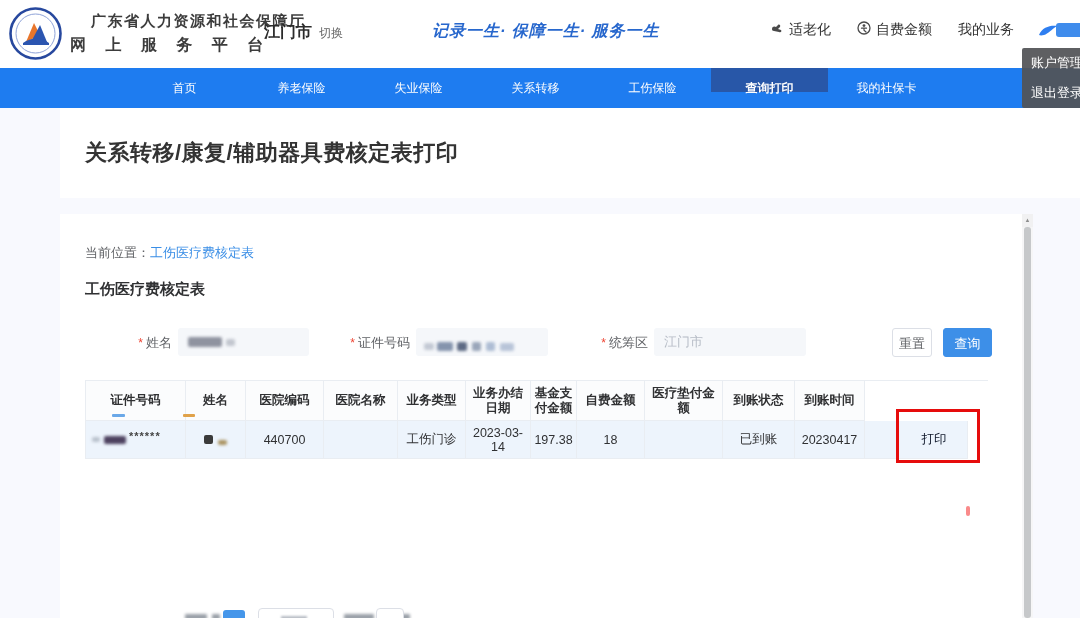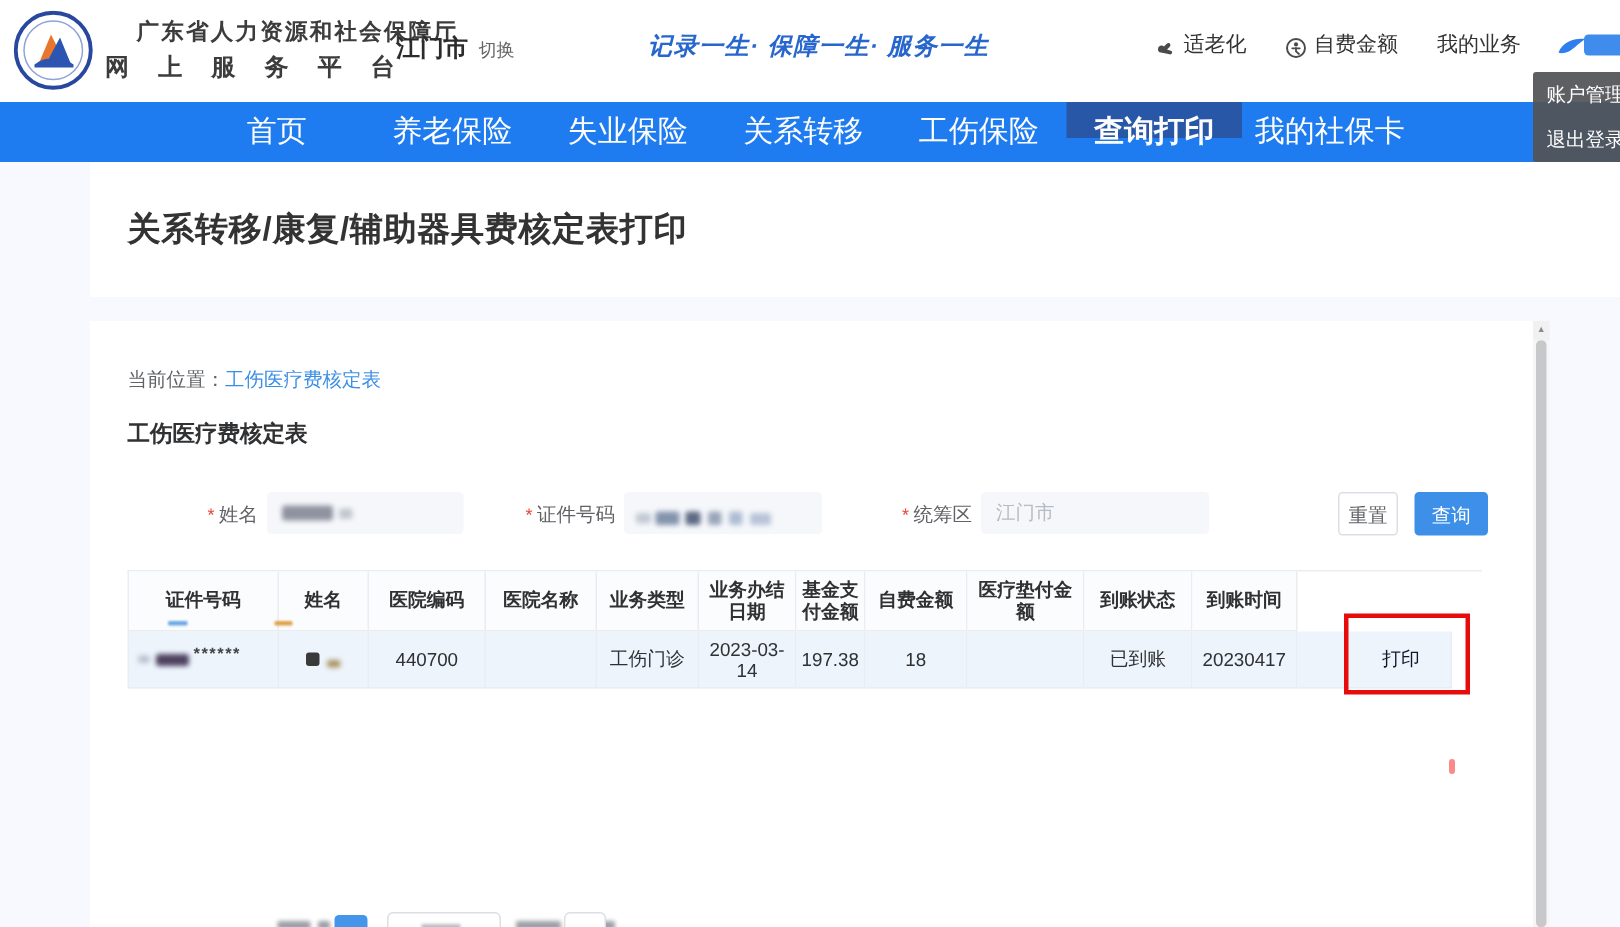--- a/index.html
+++ b/index.html
@@ -11,32 +11,32 @@
   .site-header { position:absolute; left:0; top:0; width:1080px; height:68px; background:#ffffff; z-index:5; }
   .logo { position:absolute; left:9px; top:7px; width:53px; height:53px; }
   .org { position:absolute; left:70px; top:12px; color:#3c3c3c; }
   .org-l1 { font-size:15px; font-weight:bold; letter-spacing:1.5px;margin-left:21px; }
   .org-l2 { font-size:16px; font-weight:bold; letter-spacing:7.5px; margin-top:4px; white-space:nowrap; }
   .city-wrap { position:absolute; left:264px; top:22px; white-space:nowrap; }
   .city { font-size:16px; font-weight:bold; color:#2b2b2b; }
   .city-switch { font-size:12px; color:#666; margin-left:7px; cursor:pointer; }
   .slogan { position:absolute; left:432px; top:21px; width:290px; font-size:16px; font-weight:bold; font-style:italic; color:#2767cd; letter-spacing:1px; white-space:nowrap; }
   .header-actions { position:absolute; right:22px; top:21px; display:flex; align-items:center; gap:0; }
-  .h-item { display:flex; align-items:flex-end; font-size:14px; color:#333; cursor:pointer; margin-left:26px; white-space:nowrap; }
+  .h-item { display:flex; align-items:flex-start; font-size:14px; color:#333; cursor:pointer; margin-left:26px; white-space:nowrap; }
   .h-item .ic { margin-right:5px; display:inline-flex; }
   .brush { margin-left:24px; display:inline-flex; cursor:pointer; }
   .corner-btn { position:absolute; right:-22px; top:2px; width:24px; height:14px; background:#3f8cec; border-radius:3px 0 0 3px; }
 
   
   .user-menu { position:absolute; right:0; top:48px; width:58px; background:rgba(82,83,86,0.93); z-index:50; border-radius:2px 0 0 2px; }
   .user-menu .um-item { height:30px; line-height:30px; color:#fff; font-size:13px; padding-left:9px; cursor:pointer; white-space:nowrap; }
 
   
   .main-nav { position:absolute; left:0; top:68px; width:1080px; height:40px; background:#1e7cf0; z-index:4; display:flex; padding-left:126px; }
-  .nav-item { width:117px; height:24px; line-height:40px; text-align:center; color:#fdfdfd; font-size:20px; cursor:pointer; }
+  .nav-item { width:117px; height:24px; line-height:40px; text-align:center; color:#fdfdfd; font-size:12px; cursor:pointer; }
   .nav-item.active { background:#2857a8; font-weight:bold; }
 
   
   .title-bar { position:absolute; left:60px; top:108px; width:1020px; height:90px; background:#fff; }
   .page-title { padding:30px 0 0 25px; font-size:22px; font-weight:bold; color:#333; letter-spacing:0.5px; }
 
   
   .card { position:absolute; left:60px; top:214px; width:962px; height:404px; background:#fff; }
   .breadcrumb { position:absolute; left:25px; top:30px; font-size:13px; color:#606266; }
   .breadcrumb a { color:#3a8ee6; text-decoration:none; cursor:pointer; }

